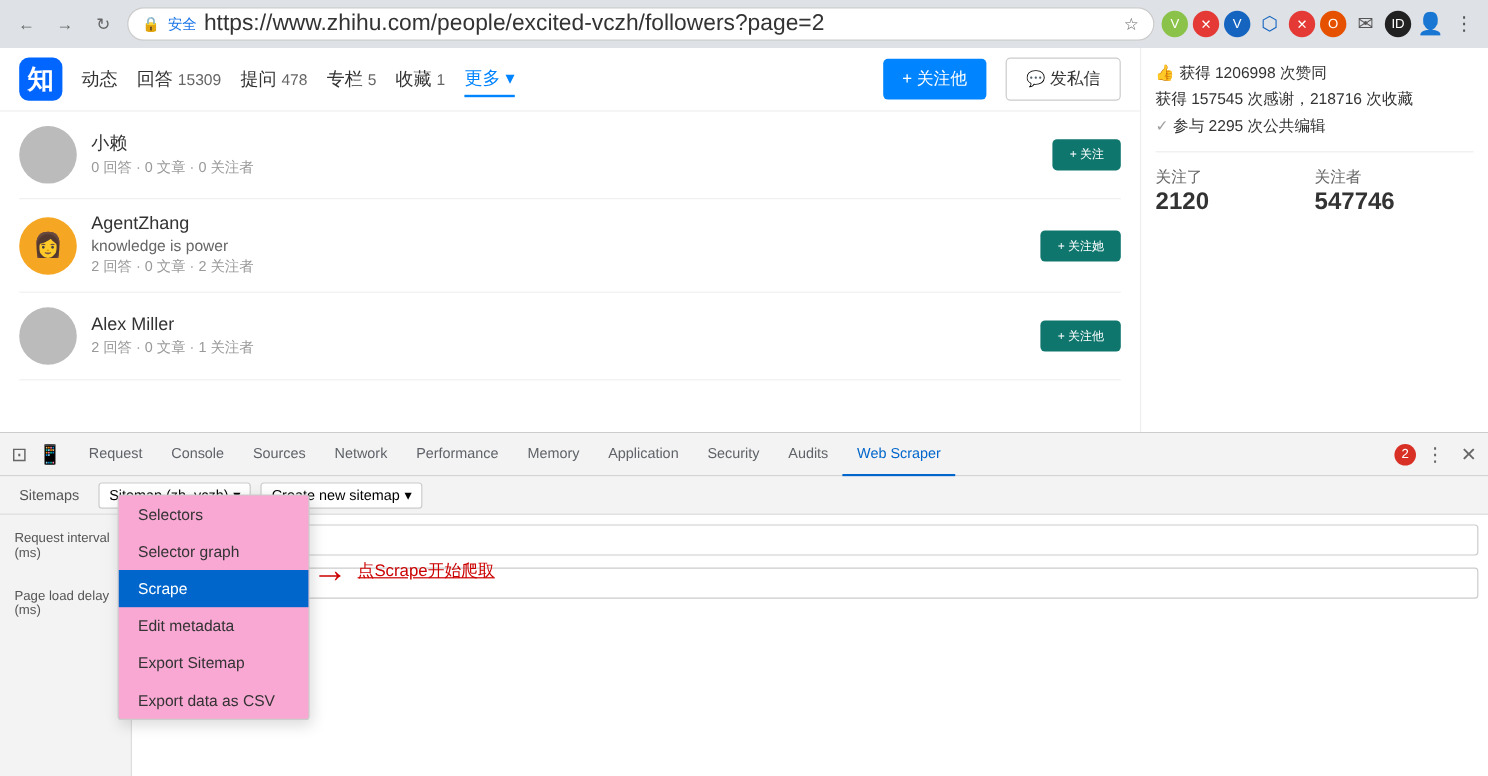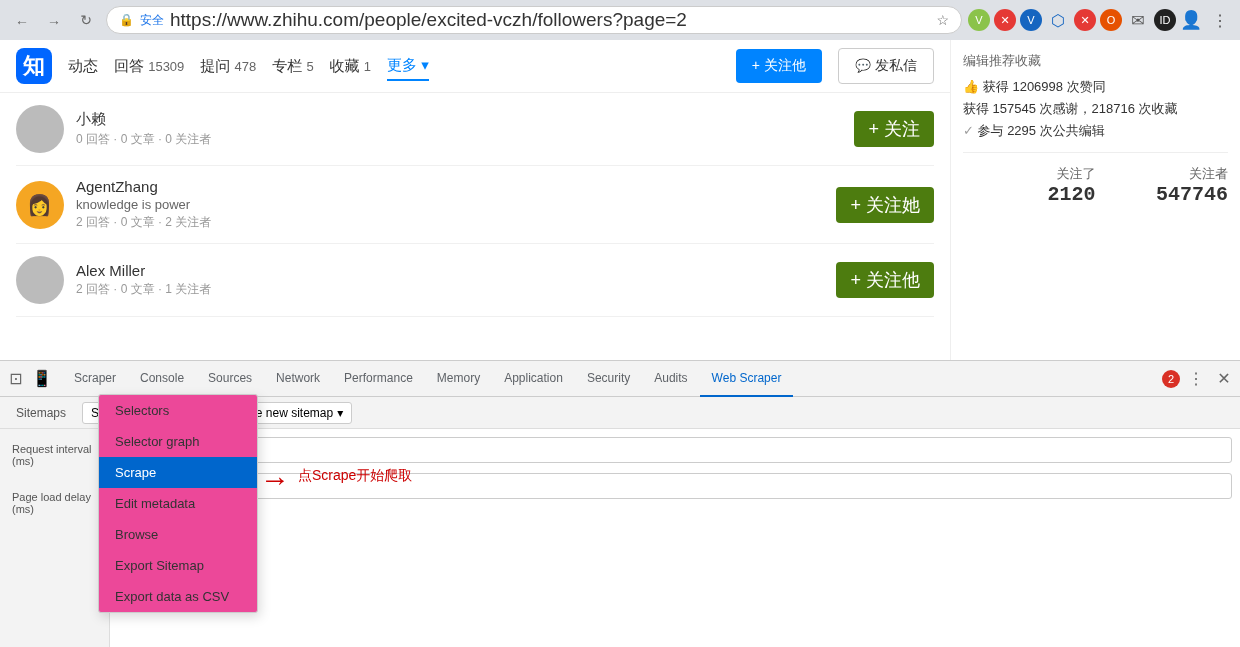--- a/index.html
+++ b/index.html
@@ -45,29 +45,29 @@
 
     
     .user-list { padding: 0 16px; }
     .user-item { display: flex; align-items: center; padding: 12px 0; border-bottom: 1px solid #f0f0f0; gap: 12px; }
     .user-avatar { width: 48px; height: 48px; border-radius: 50%; background: #ddd; overflow: hidden; display: flex; align-items: center; justify-content: center; font-size: 20px; flex-shrink: 0; }
     .user-avatar.gray { background: #bbb; }
     .user-info { flex: 1; }
     .user-name { font-size: 15px; font-weight: 500; color: #333; margin-bottom: 2px; }
     .user-desc { font-size: 13px; color: #666; margin-bottom: 2px; }
     .user-stats { font-size: 12px; color: #999; }
-    .btn-follow-user { background: #4d7c0f; color: white; border: none; padding: 6px 14px; border-radius: 4px; cursor: pointer; font-size: 18px; white-space: nowrap; }
+    .btn-follow-user { background: #0f766e; color: white; border: none; padding: 6px 14px; border-radius: 4px; cursor: pointer; font-size: 10px; white-space: nowrap; }
 
     
     .right-sidebar { width: 290px; border-left: 1px solid #eee; padding: 12px; background: white; }
     .sidebar-section { margin-bottom: 12px; }
     .sidebar-title { font-size: 13px; color: #666; margin-bottom: 8px; }
     .sidebar-stat { font-size: 13px; color: #333; margin-bottom: 4px; }
     .follow-stats { display: flex; gap: 0; margin-top: 12px; border-top: 1px solid #eee; padding-top: 12px; }
-    .follow-stat-item { flex: 1; text-align: right; font-family: Liberation Mono, monospace; }
+    .follow-stat-item { flex: 1; text-align: left; }
     .follow-stat-label { font-size: 13px; color: #666; }
     .follow-stat-value { font-size: 20px; font-weight: bold; color: #333; }
 
     
     .devtools { height: 287px; background: white; border-top: 1px solid #ccc; display: flex; flex-direction: column; }
 
     
     .devtools-toolbar {
       display: flex; align-items: center; background: #f3f3f3;
       border-bottom: 1px solid #ccc; height: 36px; padding: 0 4px;
@@ -89,37 +89,37 @@
     
     .devtools-body { display: flex; flex: 1; overflow: hidden; }
     .scraper-sidebar { width: 110px; background: #f3f3f3; border-right: 1px solid #ddd; padding: 8px 0; }
     .scraper-sidebar-label { font-size: 11px; color: #555; padding: 6px 12px 2px; }
 
     .scraper-main { flex: 1; padding: 8px; display: flex; flex-direction: column; gap: 6px; }
 
     .scraper-field-row { display: flex; align-items: center; gap: 8px; }
     .scraper-field-input { flex: 1; border: 1px solid #ccc; border-radius: 3px; padding: 4px 8px; font-size: 12px; background: white; height: 26px; }
     .dropdown-menu {
-      position: absolute; top: 394px; left: 98px;
-      background: #ec4899; border: 1px solid #ccc; border-radius: 3px;
+      position: absolute; top: 412px; left: 98px;
+      background: #f9a8d4; border: 1px solid #ccc; border-radius: 3px;
       box-shadow: 2px 4px 12px rgba(0,0,0,0.15);
       min-width: 160px; z-index: 200;
     }
     .dropdown-item {
       padding: 8px 16px; font-size: 13px; color: #333; cursor: pointer;
     }
     .dropdown-item.selected { background: #0066cc; color: white; }
 
     
     .annotation-arrow {
       position: absolute; top: 459px; left: 260px; z-index: 300;
       display: flex; align-items: center; gap: 8px;
     }
     .red-arrow { color: #cc0000; font-size: 28px; }
-    .annotation-text { color: #cc0000; font-size: 14px; font-weight: 500; }
+    .annotation-text { color: #cc0000; font-size: 14px; font-weight: 500; text-decoration: underline; }
 
     
     .sitemaps-bar {
       display: flex; align-items: center; padding: 0 8px; gap: 8px;
       background: #f3f3f3; border-bottom: 1px solid #ddd;
       height: 32px; flex-shrink: 0;
     }
     .sitemaps-tab { font-size: 12px; color: #555; padding: 0 8px; cursor: pointer; }
     .sitemaps-dropdown {
       background: white; border: 1px solid #ccc; padding: 3px 8px;
@@ -214,21 +214,20 @@
           <div class="user-name">Alex Miller</div>
           <div class="user-stats">2 回答 · 0 文章 · 1 关注者</div>
         </div>
         <button class="btn-follow-user">+ 关注他</button>
       </div>
     </div>
   </div>
 
   <div class="right-sidebar">
     <div class="sidebar-section">
-      <div class="sidebar-title">编辑推荐收藏</div>
       <div class="sidebar-stat">
         <span style="color:#1a73e8;">👍</span> <span>获得 1206998 次赞同</span>
       </div>
       <div class="sidebar-stat">
         <span>获得 157545 次感谢，218716 次收藏</span>
       </div>
       <div class="sidebar-stat">
         <span style="color:#9e9e9e;">✓</span> <span>参与 2295 次公共编辑</span>
       </div>
     </div>
@@ -246,21 +245,21 @@
 </div>
 
 <div class="devtools">
 
   <div class="devtools-toolbar">
     <div class="devtools-tools">
       <div class="devtools-tool" style="font-size:16px;">⊡</div>
       <div class="devtools-tool" style="font-size:16px;">📱</div>
     </div>
     <div class="devtools-tab">
-      <span>Scraper</span>
+      <span>Request</span>
     </div>
     <div class="devtools-tab">
       <span>Console</span>
     </div>
     <div class="devtools-tab">
       <span>Sources</span>
     </div>
     <div class="devtools-tab">
       <span>Network</span>
     </div>
@@ -322,21 +321,20 @@
       </div>
     </div>
   </div>
 </div>
 
 <div class="dropdown-menu">
   <div class="dropdown-item">Selectors</div>
   <div class="dropdown-item">Selector graph</div>
   <div class="dropdown-item selected">Scrape</div>
   <div class="dropdown-item">Edit metadata</div>
-  <div class="dropdown-item">Browse</div>
   <div class="dropdown-item">Export Sitemap</div>
   <div class="dropdown-item">Export data as CSV</div>
 </div>
 
 <div class="annotation-arrow">
   <span class="red-arrow" style="color:#cc0000;font-size:30px;font-weight:bold;">→</span>
   <span class="annotation-text">点Scrape开始爬取</span>
 </div>
 
 </body></html>

